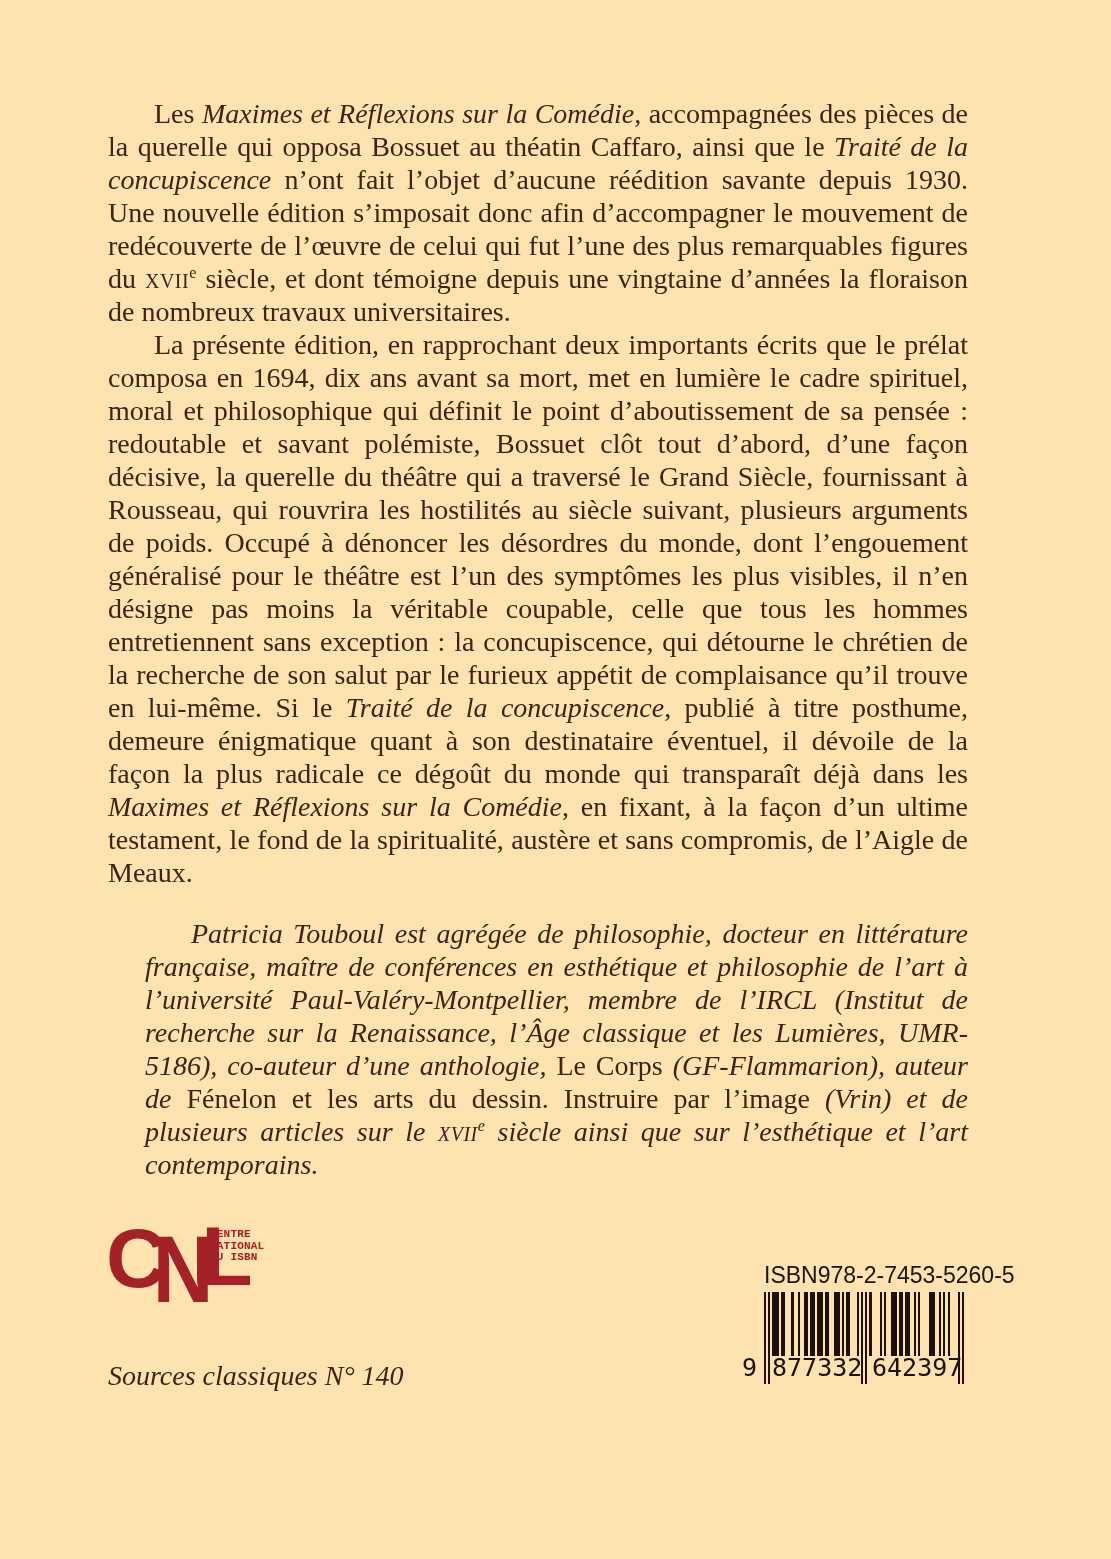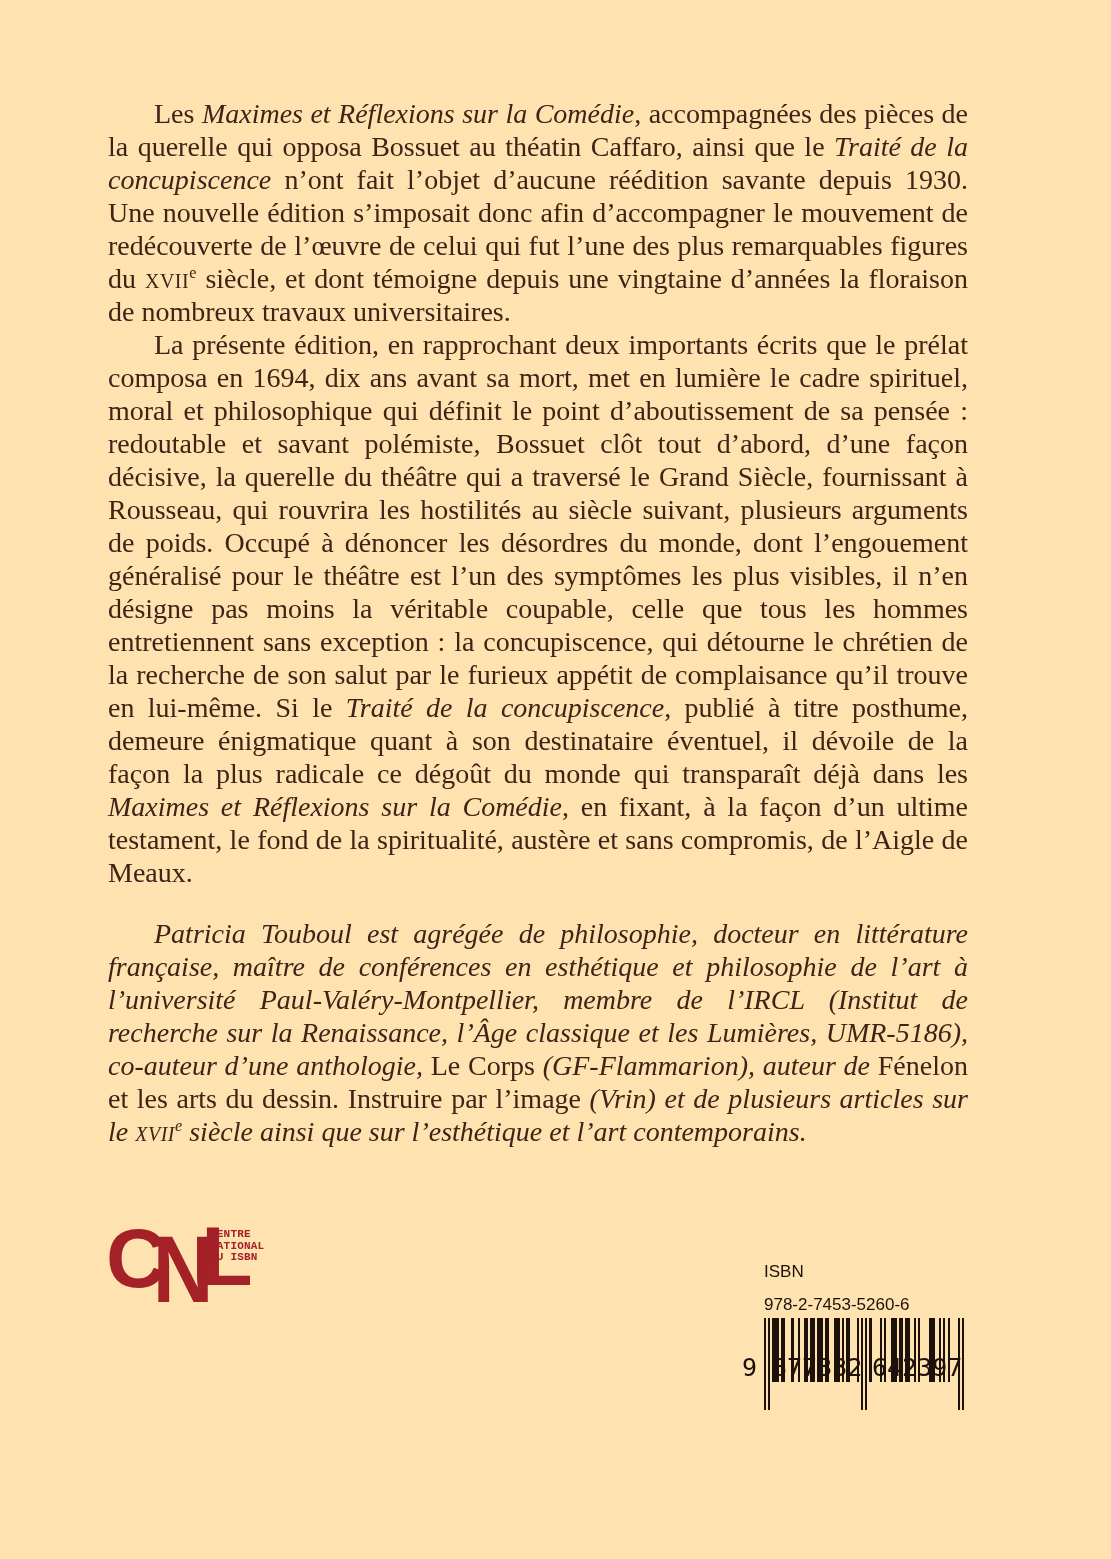--- a/index.html
+++ b/index.html
@@ -21,21 +21,21 @@
     left:108px;top:97px;width:860px;
   }
   .blurb p{
     margin:0;
     font-size:28px;
     line-height:33px;
     text-align:justify;
     text-indent:46px;
     color:#3f2316;
   }
-  .blurb p.bio{margin-top:28px;}
+  .blurb p.bio{margin-top:28px;margin-left:37px;}
   .seg-n{font-style:normal;}
   .seg-i{font-style:italic;}
   .seg-sc{font-variant:small-caps;letter-spacing:0.5px;}
   .seg-sup{font-size:0.58em;vertical-align:super;line-height:0;}
   
   .cnl{
     position:absolute;left:106px;top:1216px;width:220px;height:100px;
   }
   .cnl-letters{
     position:absolute;left:0;top:0;
@@ -59,24 +59,23 @@
     white-space:nowrap;
   }
   
   .barcode{
     position:absolute;left:744px;top:1262px;width:240px;height:134px;
     color:#1c120b;
   }
   .isbn-line{
     margin-left:20px;
     font-family:"Liberation Sans", sans-serif;
-    font-size:17px;
-    display:flex;gap:13px;
-    white-space:nowrap;
-    flex-direction:column;
+    font-size:23px;
+    display:flex;
+    white-space:nowrap;
   }
   .bars{
     margin-left:20px;margin-top:3px;
     display:flex;align-items:flex-start;
     height:94px;
   }
   .module{width:2.12px;flex:0 0 auto;}
   .m1{background:#1c120b;}
   .m0{background:transparent;}
   .mod-normal{height:64px;}
@@ -119,21 +118,21 @@
     <div class="cnl-caption">
       <div>CENTRE</div>
       <div>NATIONAL</div>
       <div>DU ISBN</div>
     </div>
   </div>
 
   <div class="barcode">
     <div class="isbn-line">
       <span>ISBN</span>
-      <span>978-2-7453-5260-6</span>
+      <span>978-2-7453-5260-5</span>
     </div>
     <div class="bars">
         <div class="module m1 mod-guard"></div>
         <div class="module m0 mod-guard"></div>
         <div class="module m1 mod-guard"></div>
         <div class="module m0 mod-normal"></div>
         <div class="module m1 mod-normal"></div>
         <div class="module m1 mod-normal"></div>
         <div class="module m1 mod-normal"></div>
         <div class="module m0 mod-normal"></div>
@@ -225,14 +224,15 @@
         <div class="module m0 mod-guard"></div>
         <div class="module m1 mod-guard"></div>
       </div>
     <div class="ean">
       <span class="ean-9">9</span>
       <span class="ean-left">877332</span>
       <span class="ean-right">642397</span>
     </div>
   </div>
 
+  <div class="collection">Sources classiques N° 140</div>
 
 </div>
 
 </body></html>

